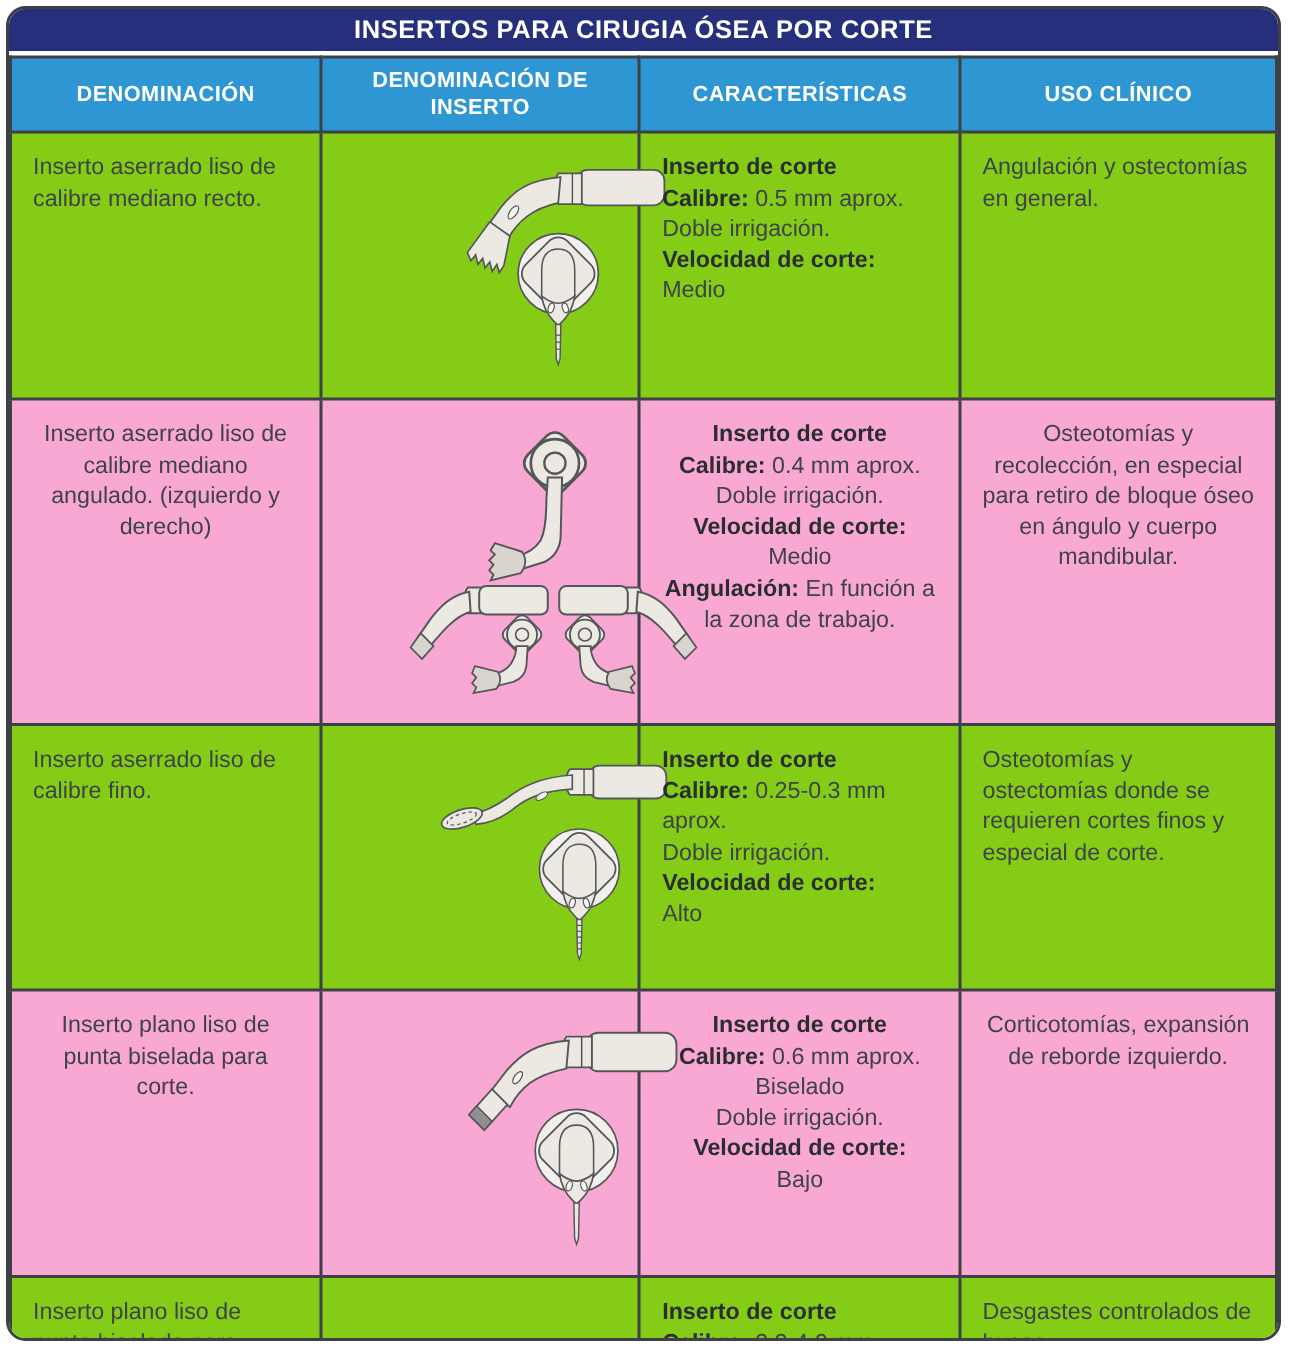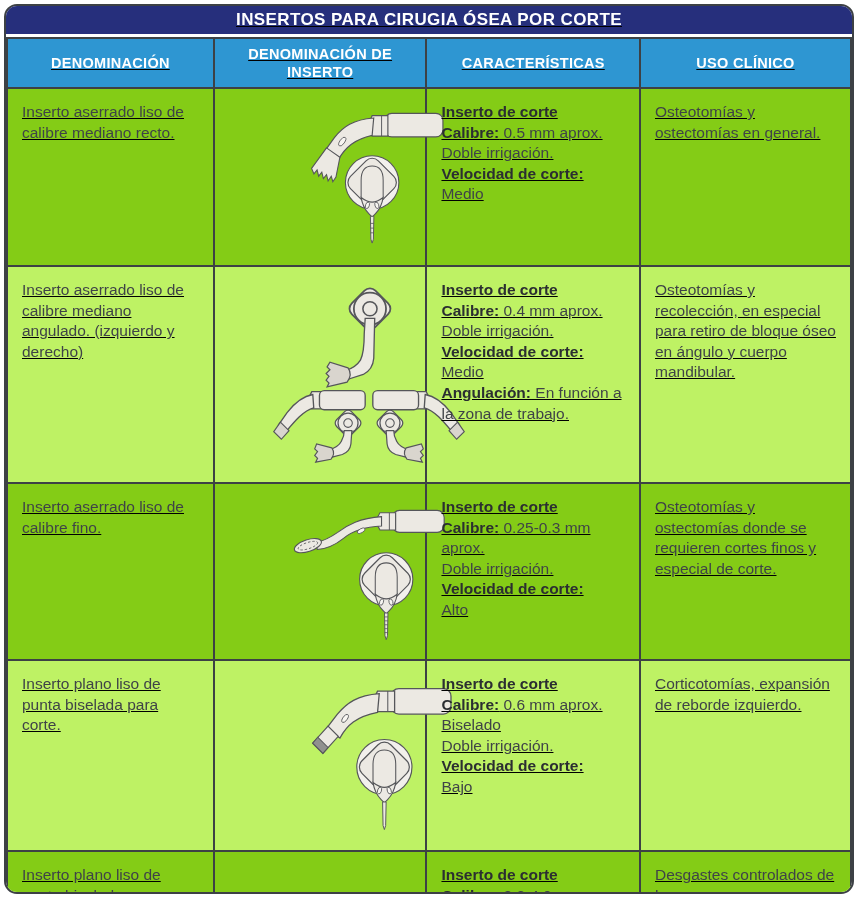--- a/index.html
+++ b/index.html
@@ -1,27 +1,27 @@
 <!DOCTYPE html>
 <html><head>
 <meta charset="utf-8">
 <style>
   html,body{margin:0;padding:0;background:#ffffff;width:860px;height:900px;
     font-family:"Liberation Sans","DejaVu Sans",sans-serif;}
   #frame{margin:4px;width:850px;height:890px;border:2px solid #3d4145;border-radius:13px;
-    overflow:hidden;background:#ffffff;box-sizing:border-box;text-decoration:underline;}
+    overflow:hidden;background:#ffffff;box-sizing:border-box;}
   #title-bar{background:#262f7c;color:#ffffff;text-align:center;font-weight:bold;
     font-size:17px;letter-spacing:.4px;height:28px;line-height:28px;}
   table{width:100%;border-collapse:collapse;margin-top:3px;table-layout:fixed;}
   col.c1{width:24.5%}col.c2{width:25.2%}col.c3{width:25.3%}col.c4{width:25%}
   th{background:#2e96d2;color:#ffffff;font-weight:bold;font-size:14.5px;letter-spacing:.3px;
     height:44px;border:2px solid #3d4145;padding:2px 6px;text-align:center;line-height:1.25;}
   td{border:2px solid #3d4145;vertical-align:top;padding:13px 14px;font-size:15.5px;
     color:#3f4347;line-height:1.33;background:#84cc16;}
-  tr.alt td{background:#bef264;}
+  tr.alt td{background:#f9a8d4;text-align:center;}
   td.illu-cell{text-align:center;vertical-align:middle;padding:4px;}
   .char-line strong{color:#2b2e31;}
   .illu{display:inline-block;vertical-align:middle;}
   tr.r0 td{height:150px} tr.r1 td{height:189px} tr.r2 td{height:149px}
   tr.r3 td{height:163px} tr.r4 td{height:157px}
   tr.r0 .illu{height:140px} tr.r1 .illu{height:181px} tr.r2 .illu{height:141px}
   tr.r3 .illu{height:152px} tr.r4 .illu{height:118px}
   #symdefs{position:absolute;width:0;height:0;overflow:hidden;}
 </style>
 </head>
@@ -164,21 +164,21 @@
           <td class="illu-cell"><svg class="illu">
               <use href="#sym-straight-serrated-medium"></use>
             </svg></td>
           <td>
             <div class="char-line"><strong>Inserto de corte</strong></div>
             <div class="char-line"><strong>Calibre:</strong> 0.5 mm aprox.</div>
             <div class="char-line">Doble irrigación.</div>
             <div class="char-line"><strong>Velocidad de corte:</strong></div>
             <div class="char-line">Medio</div>
           </td>
-          <td>Osteotomías y ostectomías en general.</td>
+          <td>Angulación y ostectomías en general.</td>
         </tr>
         <tr class="r1 alt">
           <td>Inserto aserrado liso de calibre mediano angulado. (izquierdo y derecho)</td>
           <td class="illu-cell"><svg class="illu">
               <use href="#sym-angled-left-right"></use>
             </svg></td>
           <td>
             <div class="char-line"><strong>Inserto de corte</strong></div>
             <div class="char-line"><strong>Calibre:</strong> 0.4 mm aprox.</div>
             <div class="char-line">Doble irrigación.</div>

